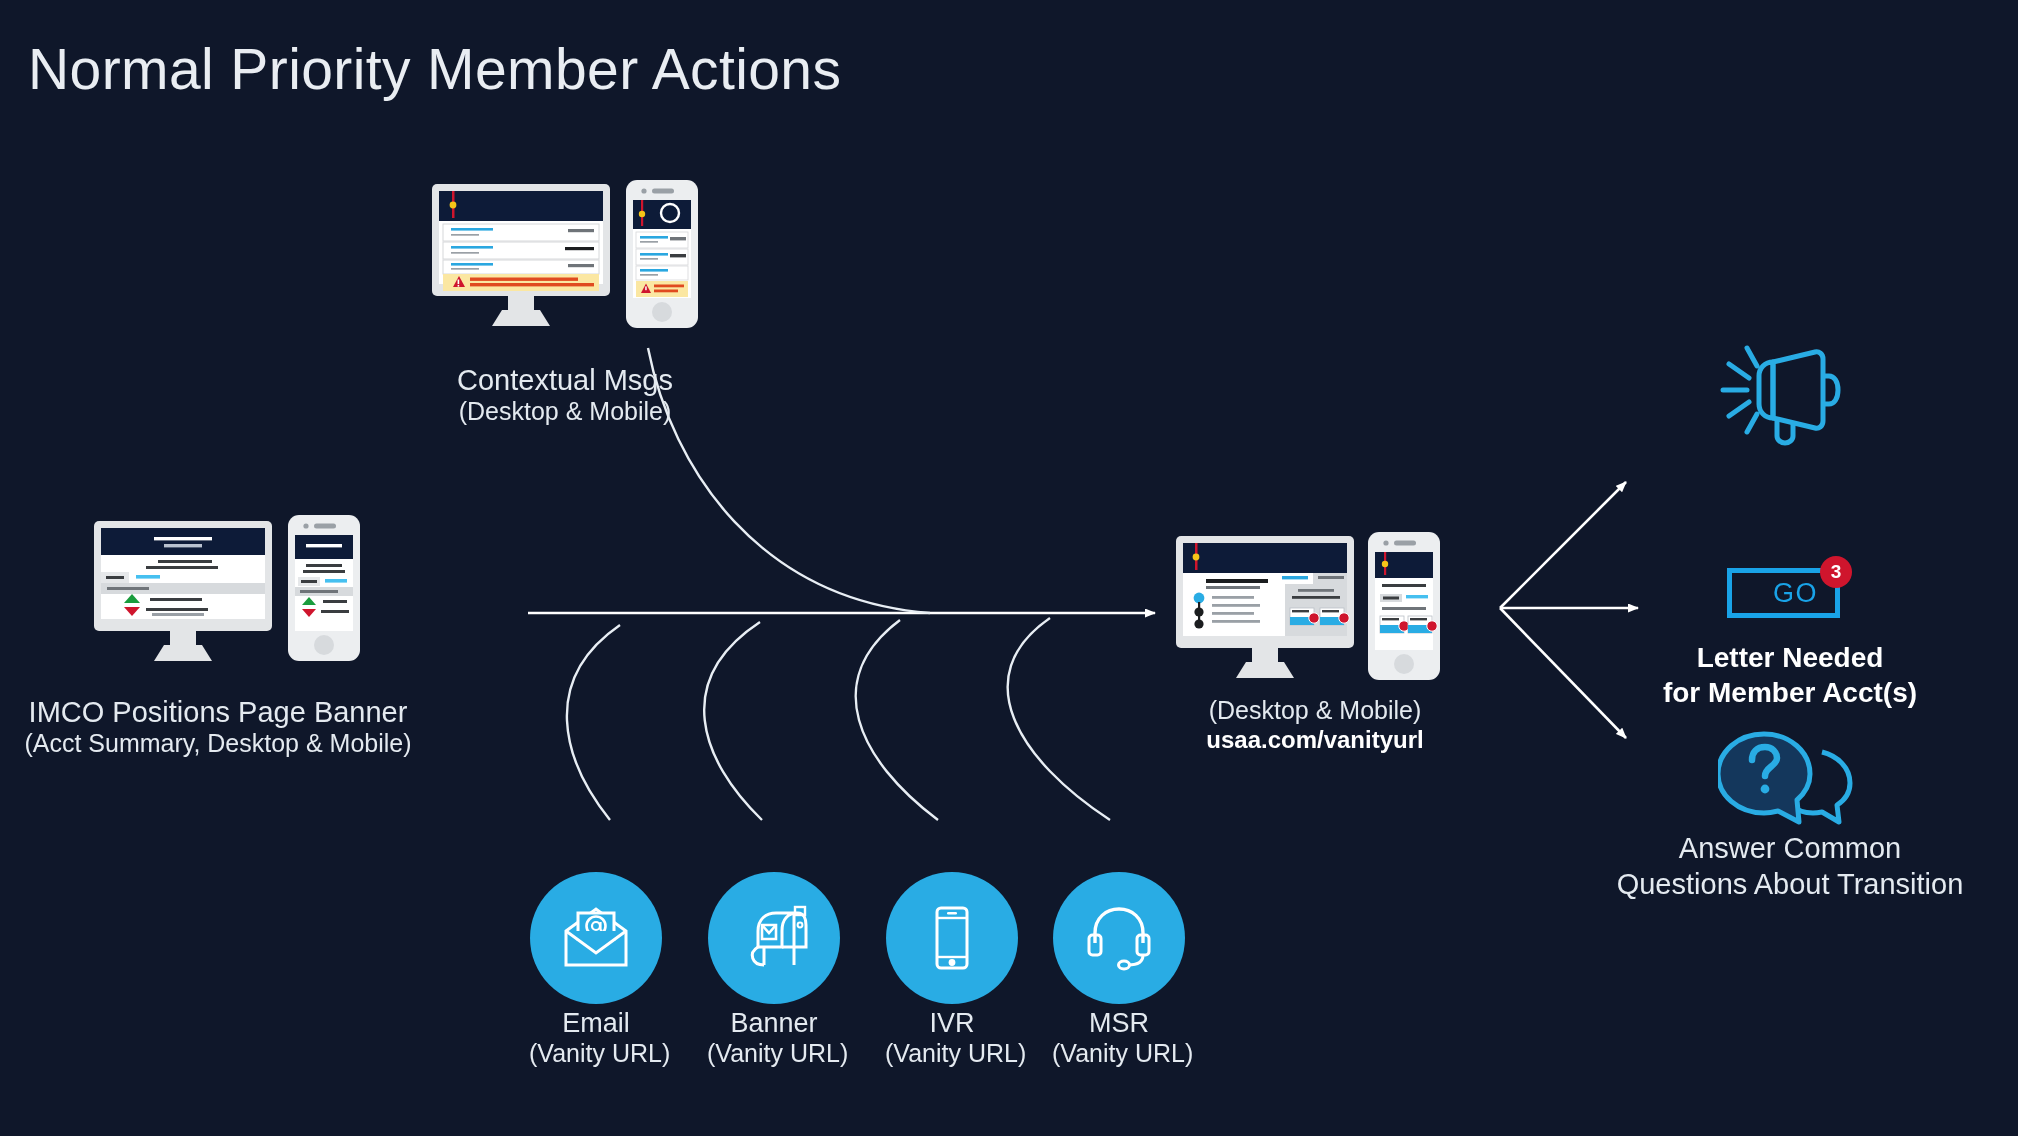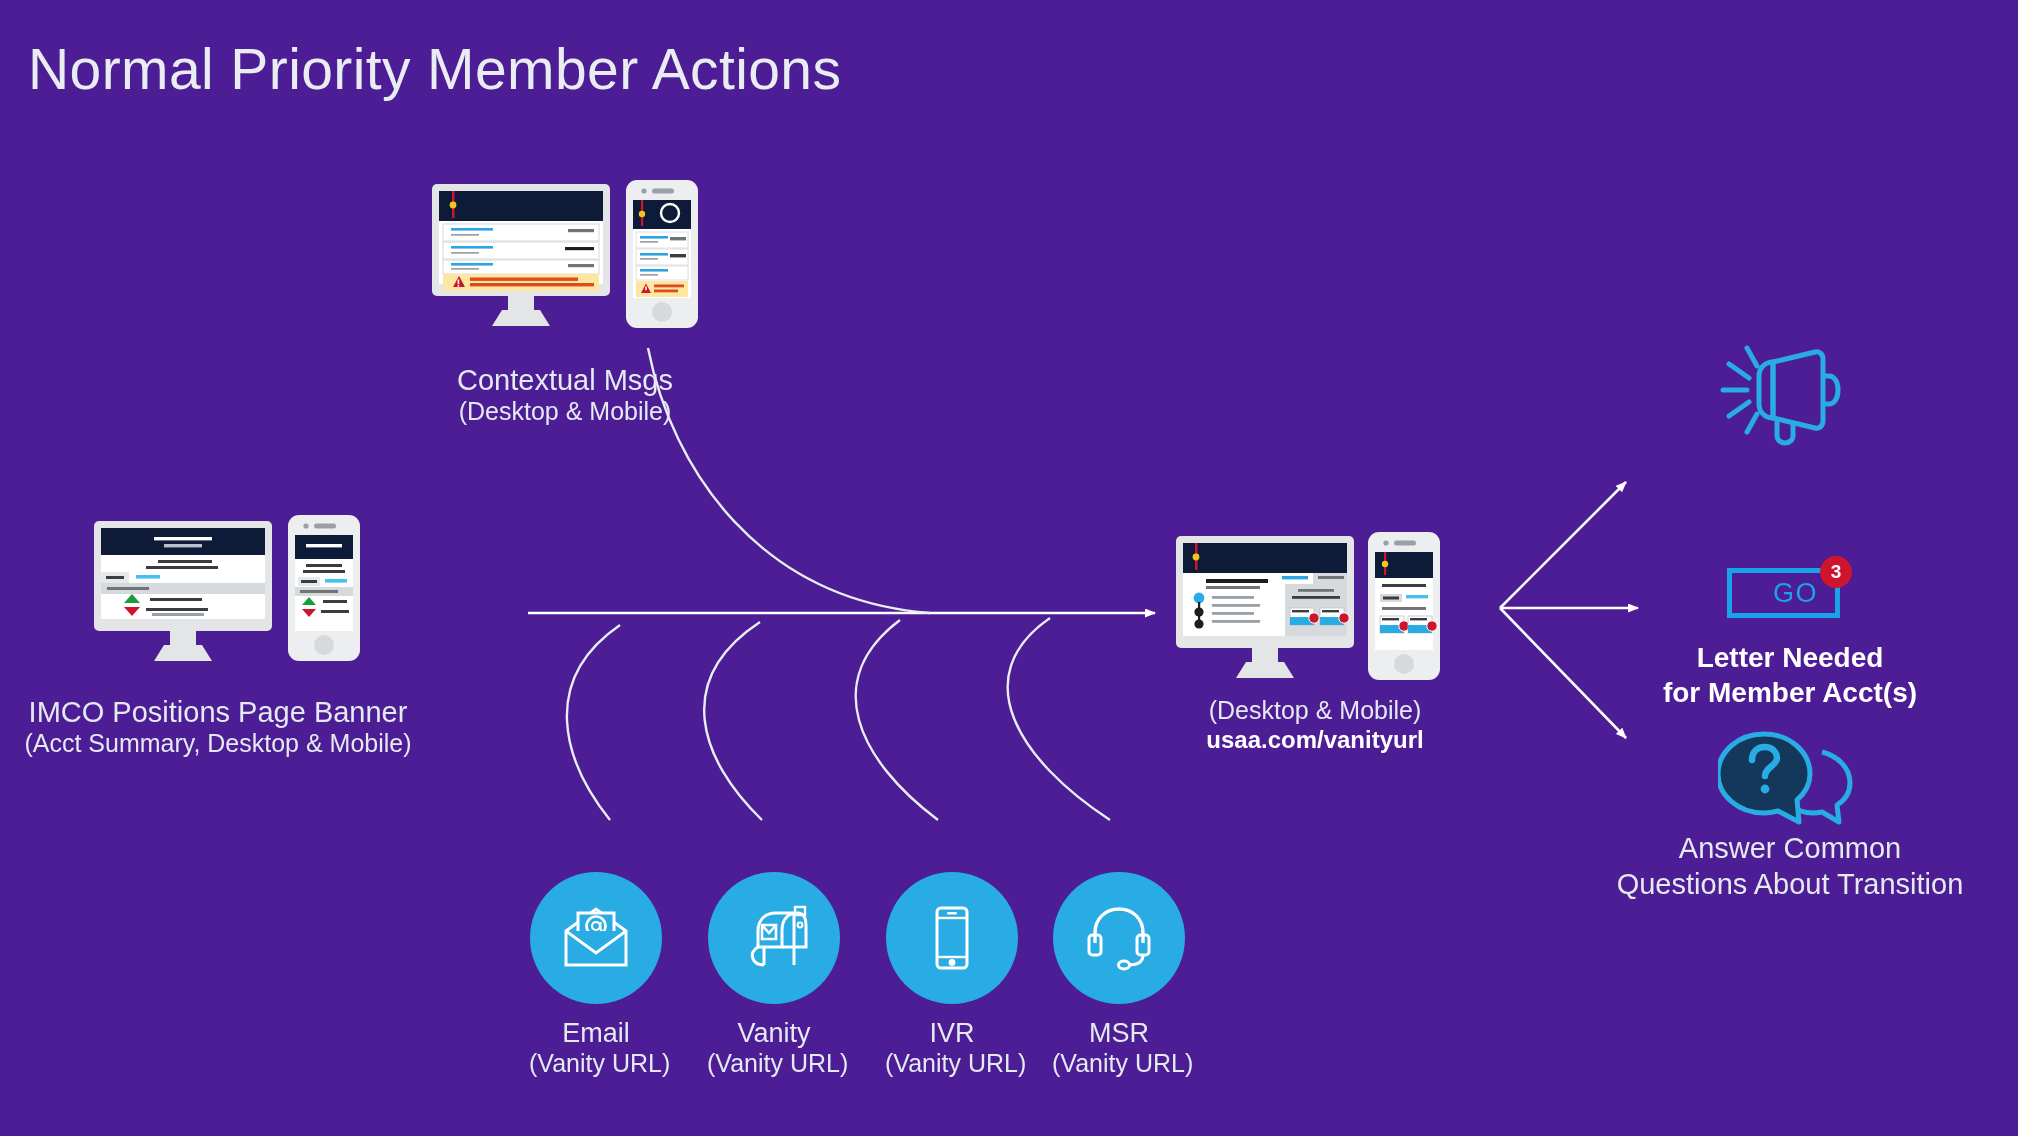--- a/index.html
+++ b/index.html
@@ -8,21 +8,21 @@
     background: #14375c;
   }
   body {
     font-family: "Liberation Sans", sans-serif;
     -webkit-font-smoothing: antialiased;
   }
   #stage {
     position: relative;
     width: 2018px;
     height: 1136px;
-    background: #4c1d95;
+    background: #0f172a;
     overflow: hidden;
   }
 
   
   #page-title {
     position: absolute;
     left: 28px;
     top: 36px;
     font-size: 57px;
     font-weight: 300;
@@ -96,21 +96,21 @@
     width: 132px;
     height: 132px;
     border-radius: 50%;
     background: #29ace4;
     display: flex;
     align-items: center;
     justify-content: center;
     margin: 0 auto;
   }
   .channel-label {
-    margin-top: 14px;
+    margin-top: 4px;
     color: #e4eaf0;
   }
 
   
   .go-wrap {
     position: absolute;
     width: 125px;
     height: 60px;
   }
   .go-box {
@@ -400,21 +400,21 @@
         <line x1="56" y1="8" x2="56" y2="60" stroke="#ffffff" stroke-width="3"></line>
         <rect x="57" y="2" width="10" height="8" fill="none" stroke="#ffffff" stroke-width="2.4"></rect>
         <circle cx="62" cy="20" r="2.4" fill="none" stroke="#ffffff" stroke-width="2"></circle>
         <path d="M26,42 L26,60" fill="none" stroke="#ffffff" stroke-width="3"></path>
         <path d="M26,60 C14,60 10,48 20,42" fill="none" stroke="#ffffff" stroke-width="3"></path>
         <path d="M24,20 L38,20 L38,34 L24,34 z" fill="#29ace4" stroke="#ffffff" stroke-width="2.6"></path>
         <path d="M24,20 L31,28 L38,20" fill="none" stroke="#ffffff" stroke-width="2.6"></path>
       </svg>
     </div>
     <div class="channel-label">
-      <div class="cap-icon">Vanity</div>
+      <div class="cap-icon">Banner</div>
       <div class="cap-icon-sub">(Vanity URL)</div>
     </div>
   </div>
 
   <div class="channel" style="left:885px; top:872px; width:134px;">
     <div class="channel-circle">
       <svg width="72" height="66" viewBox="0 0 72 66" xmlns="http://www.w3.org/2000/svg">
         <rect x="21" y="3" width="30" height="60" rx="4" fill="none" stroke="#ffffff" stroke-width="3"></rect>
         <line x1="21" y1="13" x2="51" y2="13" stroke="#ffffff" stroke-width="2.4"></line>
         <line x1="21" y1="52" x2="51" y2="52" stroke="#ffffff" stroke-width="2.4"></line>

